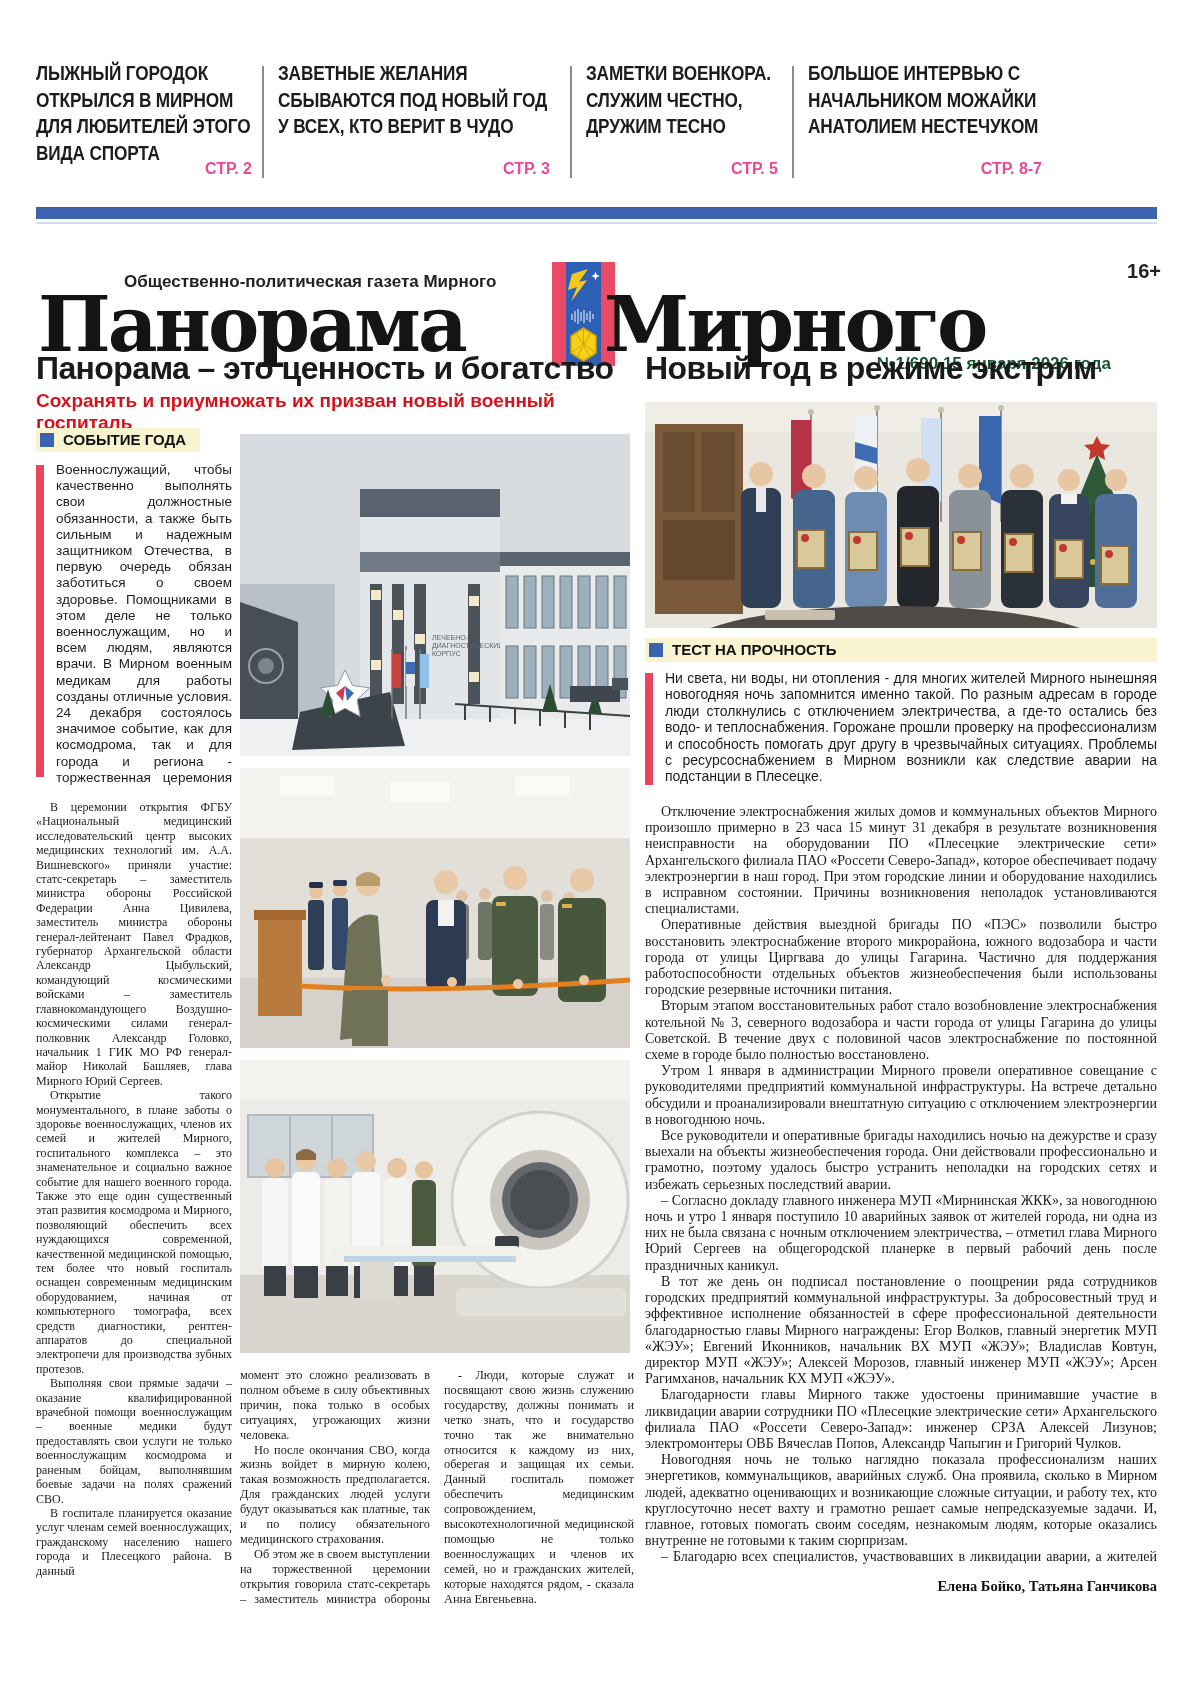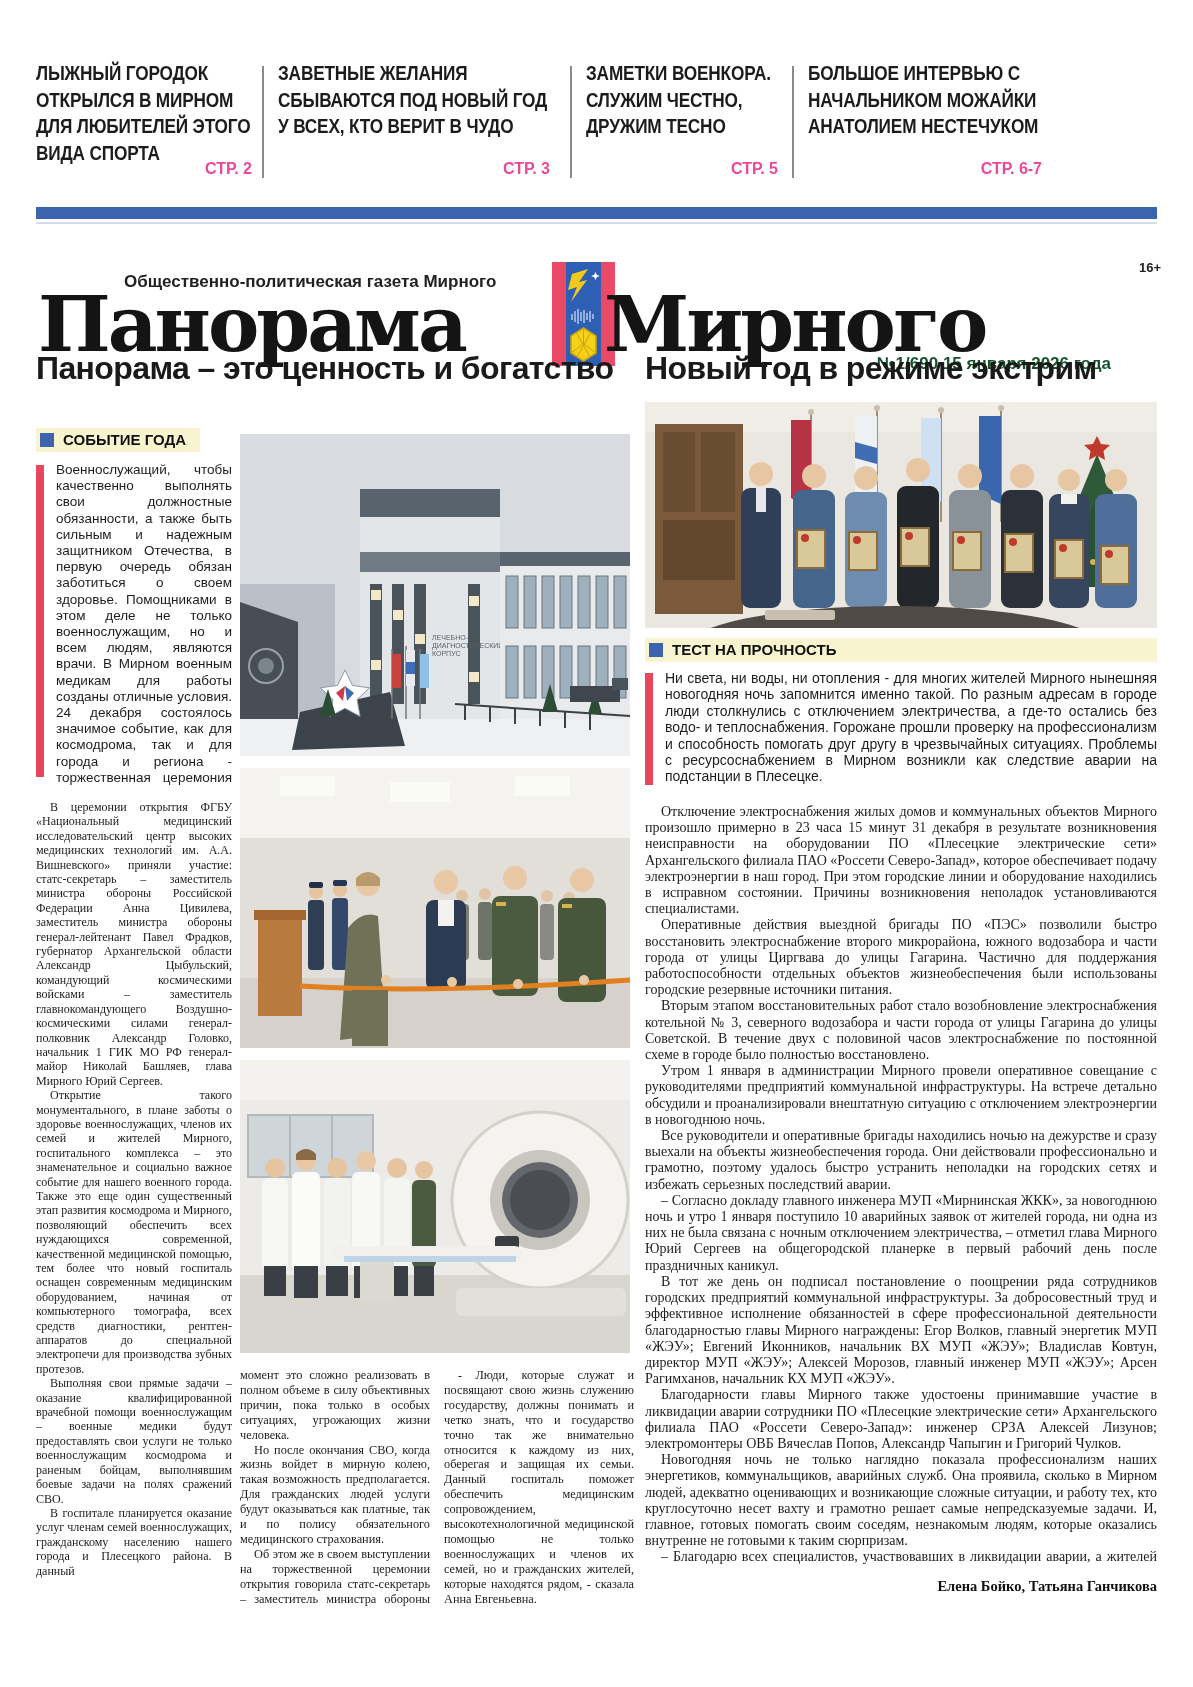--- a/index.html
+++ b/index.html
@@ -14,21 +14,21 @@
   .teaser-divider{position:absolute;top:6px;width:2px;height:112px;background:#8a8a8a;}
   
   .blue-bar{position:absolute;left:36px;top:207px;width:1121px;height:12px;background:var(--accent-blue,#3c64ae);}
   .blue-bar-thin{position:absolute;left:36px;top:222px;width:1121px;height:2px;background:#d3dcea;}
   .masthead{position:absolute;left:36px;top:252px;width:1121px;height:126px;text-align:right;}
   .tagline{position:absolute;left:88px;top:20px;font-size:17px;font-weight:bold;color:#222;}
   .mast-title{position:absolute;top:34px;font-family:"DejaVu Serif",serif;font-weight:bold;
         font-size:77px;line-height:77px;letter-spacing:-3px;color:#141414;}
   .mast-left{left:2px;}
   .mast-right{left:568px;}
-  .age-badge{position:absolute;right:-4px;top:8px;font-weight:bold;font-size:13px;color:#222;}
+  .age-badge{position:absolute;right:-4px;top:8px;font-weight:bold;font-size:20px;color:#222;}
   .issue-line{position:absolute;right:46px;top:102px;font-weight:bold;font-size:17px;color:#14532d;}
   .emblem{position:absolute;left:516px;top:10px;width:63px;height:104px;}
   
   .headline{position:absolute;font-weight:bold;letter-spacing:-.6px;color:#1a1a1a;}
   .headline-left{left:36px;top:350px;width:606px;font-size:32px;line-height:36px;}
   .headline-right{left:645px;top:350px;width:512px;font-size:32px;line-height:36px;}
   .subhead{position:absolute;left:36px;top:390px;width:606px;font-weight:bold;font-size:19px;
         color:var(--accent-red,#d6121b);}
   
   .section-strip{position:absolute;height:24px;background:var(--strip-yellow,#f8f4cf);}
@@ -82,21 +82,21 @@
       <div class="teaser-page">СТР. 3</div>
     </div>
     <div class="teaser-divider" style="left:570px;"></div>
     <div class="teaser" style="left:586px;width:192px;">
       <div class="teaser-title">ЗАМЕТКИ ВОЕНКОРА. СЛУЖИМ ЧЕСТНО, ДРУЖИМ ТЕСНО</div>
       <div class="teaser-page">СТР. 5</div>
     </div>
     <div class="teaser-divider" style="left:792px;"></div>
     <div class="teaser" style="left:808px;width:234px;">
       <div class="teaser-title">БОЛЬШОЕ ИНТЕРВЬЮ С НАЧАЛЬНИКОМ МОЖАЙКИ АНАТОЛИЕМ НЕСТЕЧУКОМ</div>
-      <div class="teaser-page">СТР. 6-7</div>
+      <div class="teaser-page">СТР. 8-7</div>
     </div>
   </div>
 
   <div class="blue-bar"></div>
   <div class="blue-bar-thin"></div>
 
   <div class="masthead">
     <div class="tagline">Общественно-политическая газета Мирного</div>
     <div class="mast-title mast-left">Панорама</div>
     <div class="emblem">
@@ -118,20 +118,21 @@
         <path d="M31.5,66 L44,74 L44,91 L31.5,99 L19,91 L19,74 Z" fill="#f7d117" stroke="#c9a40e" stroke-width="1.5"></path>
         <path d="M31.5,66 L31.5,82 L44,91 M31.5,82 L19,91 M24,70 L38,95 M39,70 L25,95" stroke="#c9a40e" stroke-width="1" fill="none"></path>
       </svg>
     </div>
     <div class="mast-title mast-right">Мирного</div>
     <div class="age-badge">16+</div>
     <div class="issue-line">№1/690 15 января 2026 года</div>
   </div>
 
   <div class="headline headline-left">Панорама – это ценность и богатство</div>
+  <div class="subhead">Сохранять и приумножать их призван новый военный госпиталь</div>
 
   <div class="section-strip strip-left">
     <div class="section-square"></div>
     <div class="section-label">СОБЫТИЕ ГОДА</div>
   </div>
 
   <div class="lead lead-left">
     <div class="lead-bar"></div>
     <div class="lead-text">Военнослужащий, чтобы качественно выполнять свои должностные обязанности, а также быть сильным и надежным защитником Отечества, в первую очередь обязан заботиться о своем здоровье. Помощниками в этом деле не только военнослужащим, но и всем людям, являются врачи. В Мирном военным медикам для работы созданы отличные условия.  24 декабря состоялось значимое событие, как для космодрома, так и для города и региона - торжественная церемония открытия нового госпитального комплекса.</div>
   </div>

